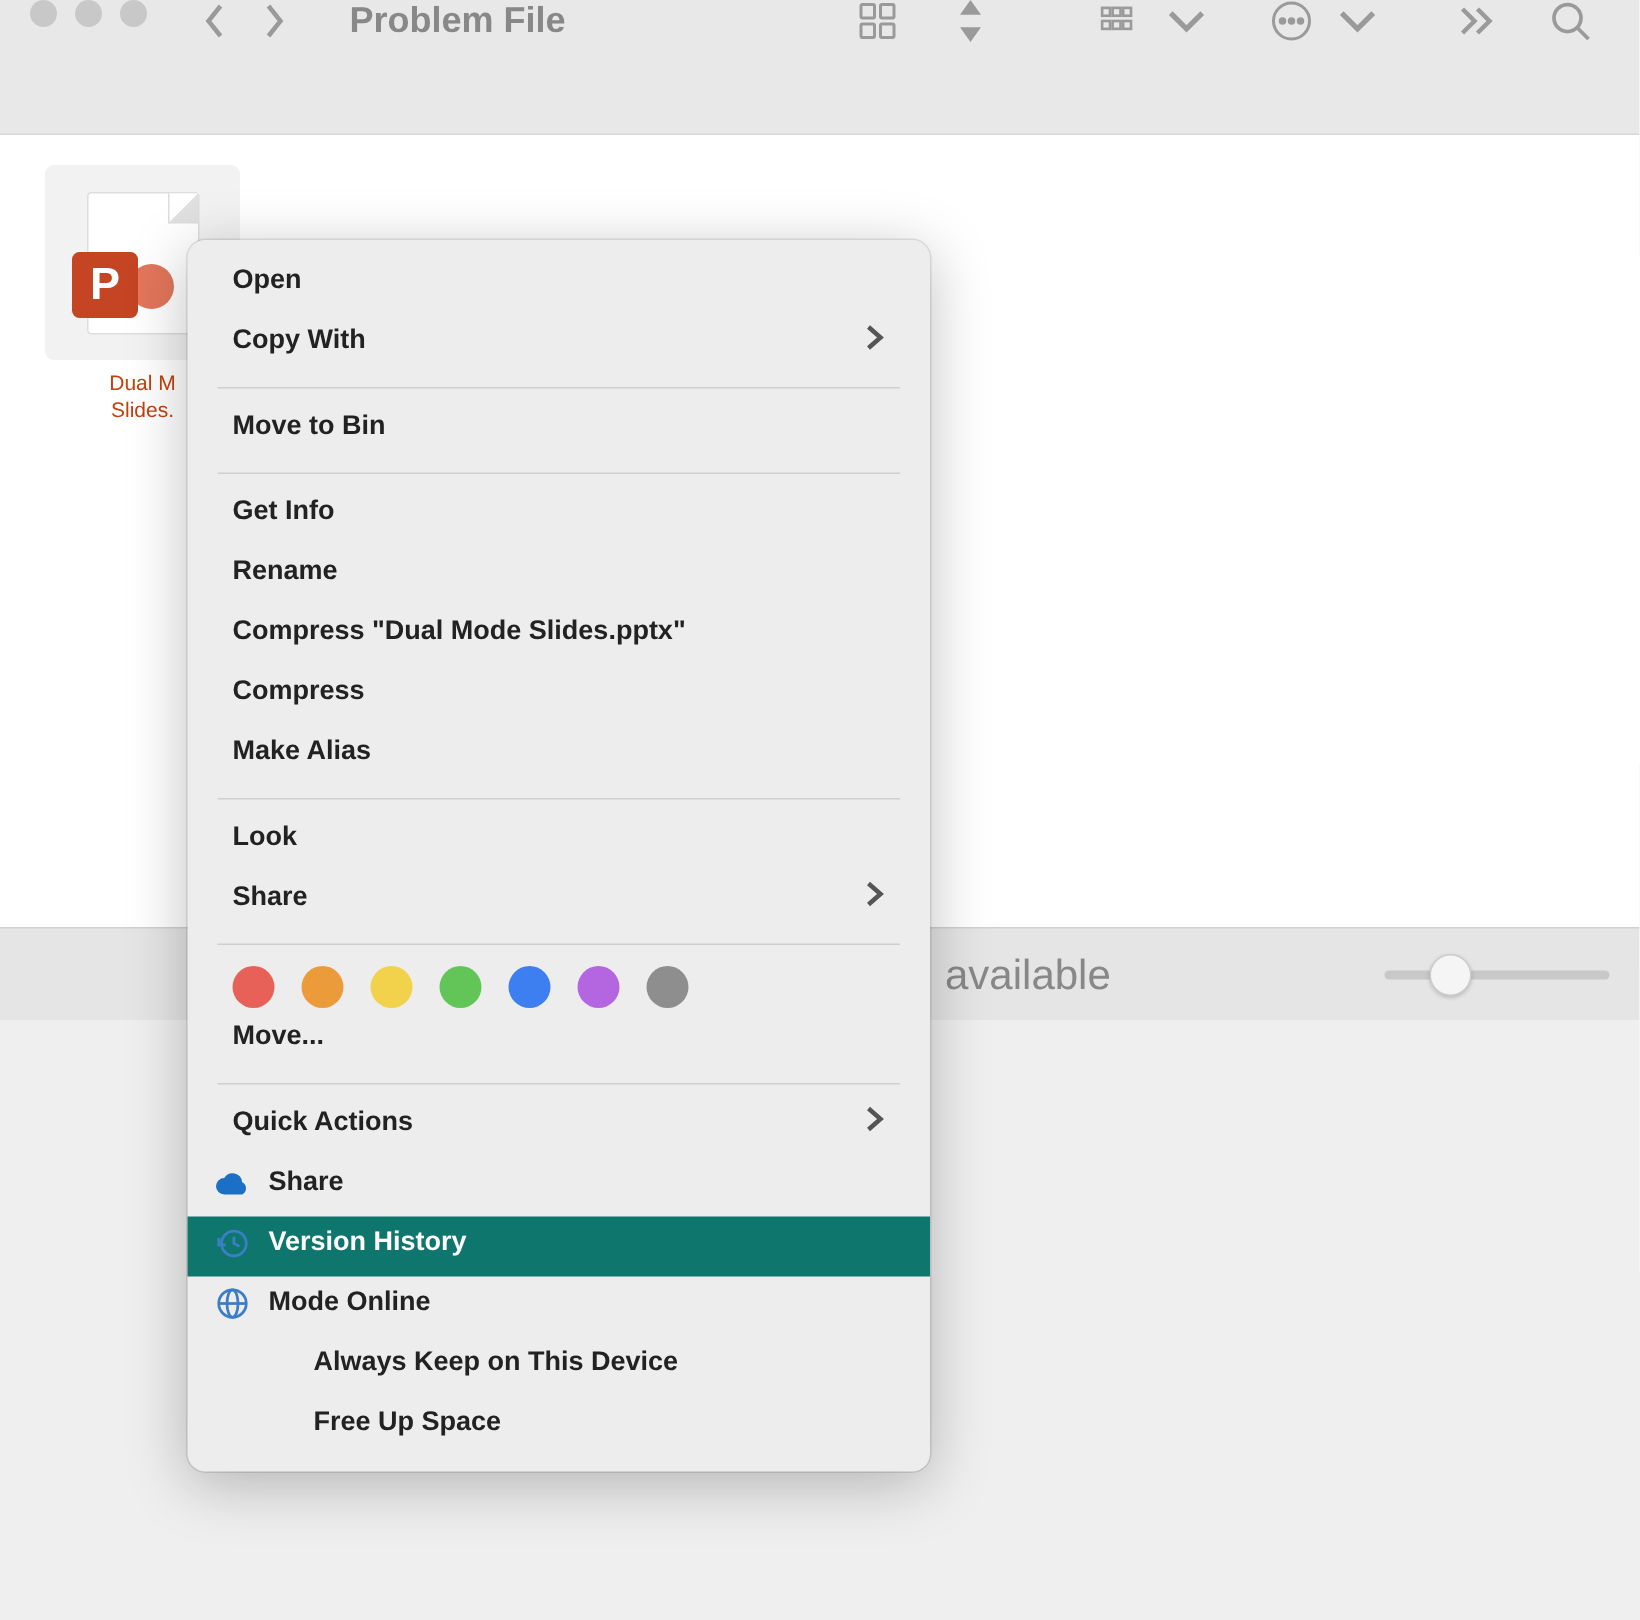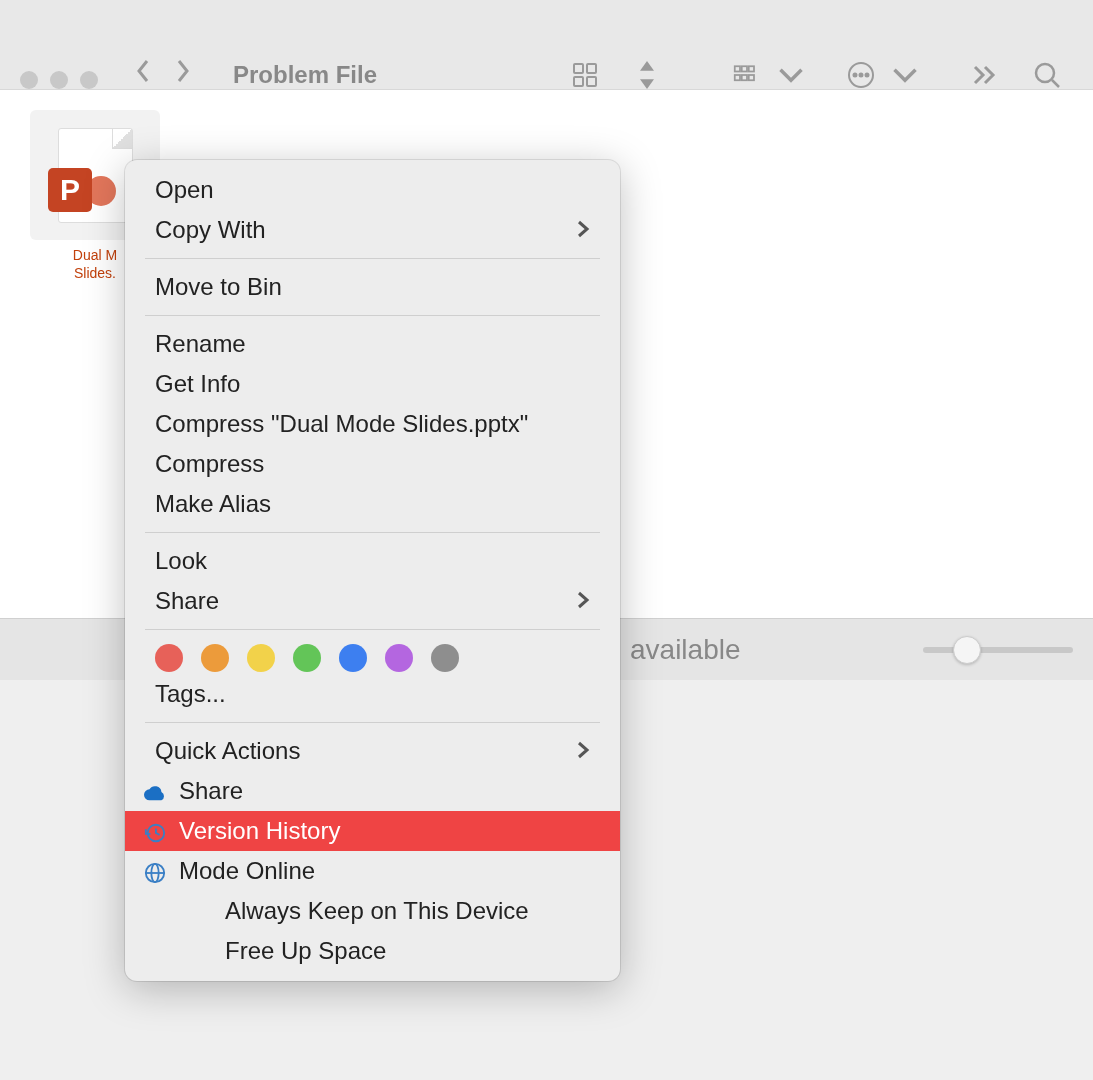--- a/index.html
+++ b/index.html
@@ -8,21 +8,21 @@
       background: #f0f0f0;
       width: 1093px;
       height: 1080px;
       overflow: hidden;
       position: relative;
     }
     .toolbar {
       height: 90px;
       background: #e8e8e8;
       display: flex;
-      align-items: flex-end;
+      align-items: flex-start;
       padding: 0 20px;
       gap: 10px;
       border-bottom: 1px solid #d8d8d8;
     }
     .traffic-lights { display: flex; gap: 12px; margin-right: 25px; }
     .traffic-light {
       width: 18px; height: 18px; border-radius: 50%;
       background: #c8c8c8;
     }
     .nav-arrows { display: flex; gap: 20px; margin-right: 30px; }
@@ -88,31 +88,32 @@
       left: 125px; top: 160px;
       width: 495px;
       background: #ededed;
       border-radius: 12px;
       box-shadow: 0 8px 40px rgba(0,0,0,0.25), 0 0 0 1px rgba(0,0,0,0.1);
       padding: 10px 0;
       z-index: 100;
     }
     .menu-item {
       padding: 6px 30px;
-      font-size: 24px;
+      font-size: 18px;
       color: #222;
       display: flex;
-      align-items: flex-end;
+      align-items: flex-start;
       cursor: pointer;
       min-height: 40px;
+      font-weight: bold;
     }
     .menu-item.with-icon { padding-left: 18px; gap: 12px; }
-    .menu-item.indented { padding-left: 84px; margin-left: 16px; }
+    .menu-item.indented { padding-left: 84px; }
     .menu-item.highlighted {
-      background: #ef4444;
+      background: #0f766e;
       color: #fff;
     }
     .menu-item .chev { margin-left: auto; color: #555; }
     .menu-item .chev svg { width: 14px; height: 18px; }
     .menu-divider {
       height: 1px; background: #cfcfcf;
       margin: 8px 20px;
     }
     .tag-row {
       display: flex; gap: 18px; padding: 6px 30px 2px;
@@ -262,24 +263,24 @@
     <span class="chev"><svg viewBox="0 0 14 18" fill="none" stroke="currentColor" stroke-width="3">
           <polyline points="3,2 11,9 3,16"></polyline>
         </svg></span>
   </div>
   <div class="menu-divider"></div>
   <div class="menu-item">
       <span>Move to Bin</span>
     </div>
   <div class="menu-divider"></div>
   <div class="menu-item">
+      <span>Get Info</span>
+    </div>
+  <div class="menu-item">
       <span>Rename</span>
-    </div>
-  <div class="menu-item">
-      <span>Get Info</span>
     </div>
   <div class="menu-item">
       <span>Compress "Dual Mode Slides.pptx"</span>
     </div>
   <div class="menu-item">
       <span>Compress</span>
     </div>
   <div class="menu-item">
       <span>Make Alias</span>
     </div>
@@ -297,21 +298,21 @@
   <div class="tag-row">
     <div class="tag-dot" style="background: rgb(231, 97, 89);"></div>
     <div class="tag-dot" style="background: rgb(236, 155, 59);"></div>
     <div class="tag-dot" style="background: rgb(242, 210, 74);"></div>
     <div class="tag-dot" style="background: rgb(99, 197, 88);"></div>
     <div class="tag-dot" style="background: rgb(61, 127, 240);"></div>
     <div class="tag-dot" style="background: rgb(180, 102, 224);"></div>
     <div class="tag-dot" style="background: rgb(142, 142, 142);"></div>
   </div>
   <div class="menu-item">
-      <span>Tags...</span>
+      <span>Move...</span>
     </div>
   <div class="menu-divider"></div>
   <div class="menu-item">
     <span>Quick Actions</span>
     <span class="chev"><svg viewBox="0 0 14 18" fill="none" stroke="currentColor" stroke-width="3">
           <polyline points="3,2 11,9 3,16"></polyline>
         </svg></span>
   </div>
   <div class="menu-item with-icon">
     <span class="mi-icon">

